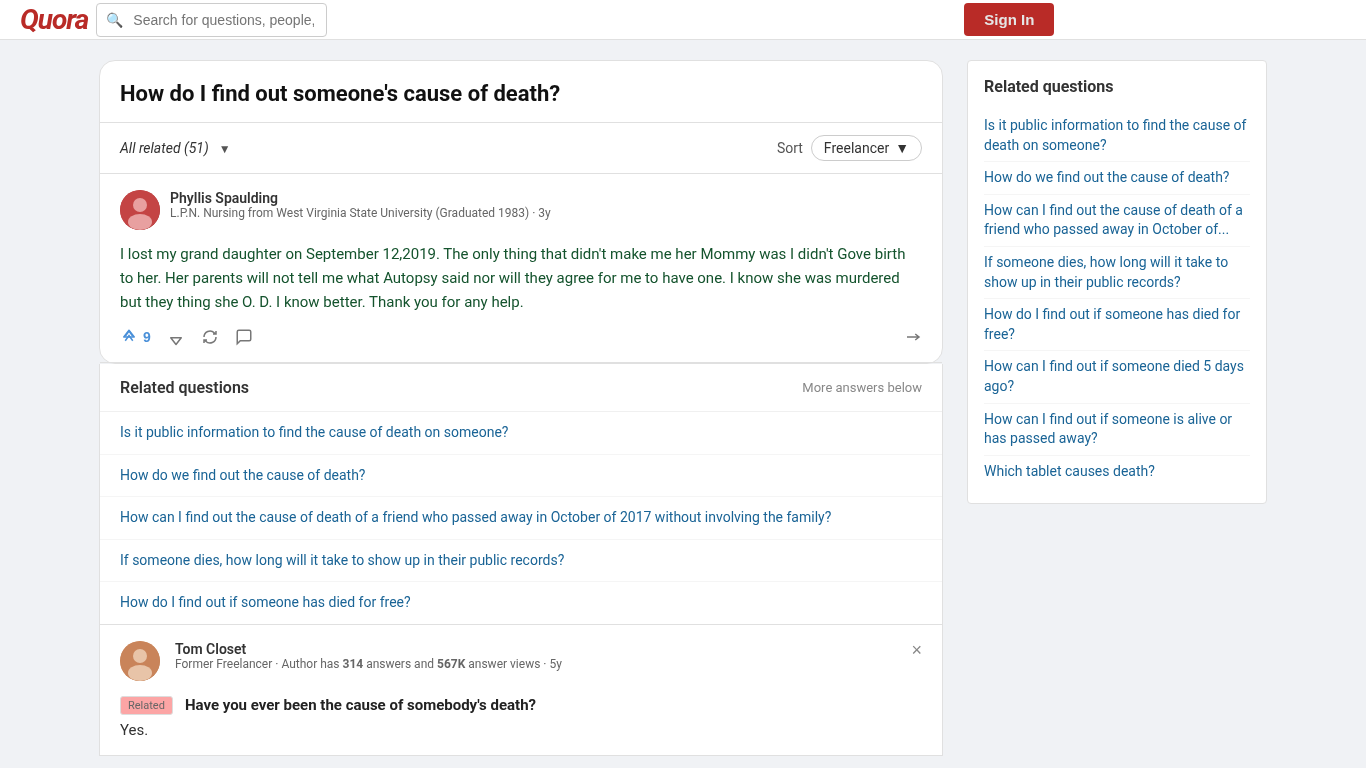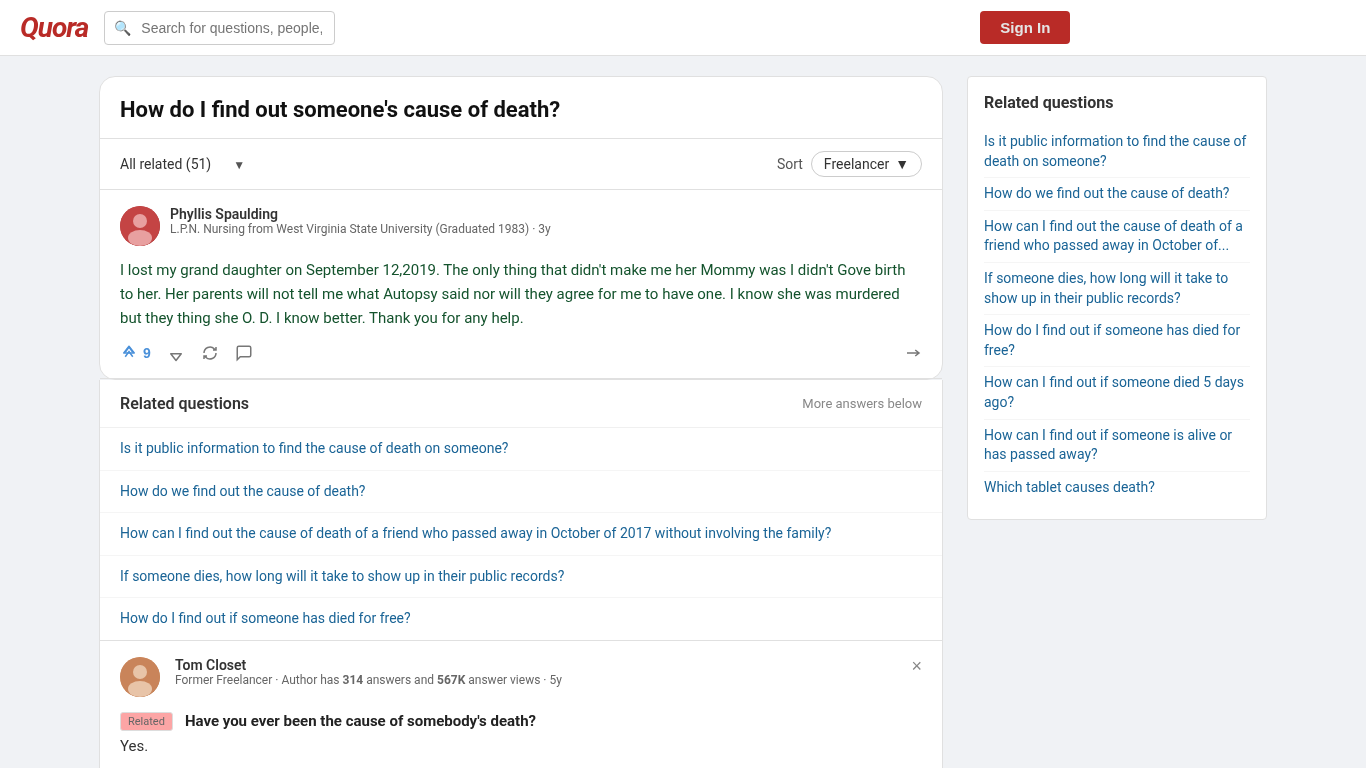--- a/index.html
+++ b/index.html
@@ -3,24 +3,24 @@
   <meta charset="utf-8">
   <style>
     * { box-sizing: border-box; margin: 0; padding: 0; }
     body { font-family: -apple-system, BlinkMacSystemFont, 'Segoe UI', Roboto, sans-serif; background: #f0f2f5; min-height: 768px; }
 
     
     .header {
       background: #fff;
       border-bottom: 1px solid #e0e0e0;
       padding: 0 20px;
-      height: 56px;
-      display: flex;
-      align-items: center;
-      gap: 16px;
+      height: 40px;
+      display: flex;
+      align-items: center;
+      gap: 8px;
       position: sticky;
       top: 0;
       z-index: 100;
     }
     .logo {
       font-size: 28px;
       font-weight: bold;
       color: #b92b27;
       letter-spacing: -1px;
       font-style: italic;
@@ -97,24 +97,25 @@
     .filter-bar {
       display: flex;
       align-items: center;
       justify-content: space-between;
       padding: 12px 20px;
       border-bottom: 1px solid #e0e0e0;
     }
     .all-related {
       display: flex;
       align-items: flex-end;
-      gap: 22px;
+      gap: 10px;
       font-size: 14px;
       color: #333;
       cursor: pointer;
+      font-style: italic;
     }
     .all-related-chevron {
       color: #555;
       font-size: 12px;
     }
     .sort-area {
       display: flex;
       align-items: center;
       gap: 8px;
       font-size: 14px;

